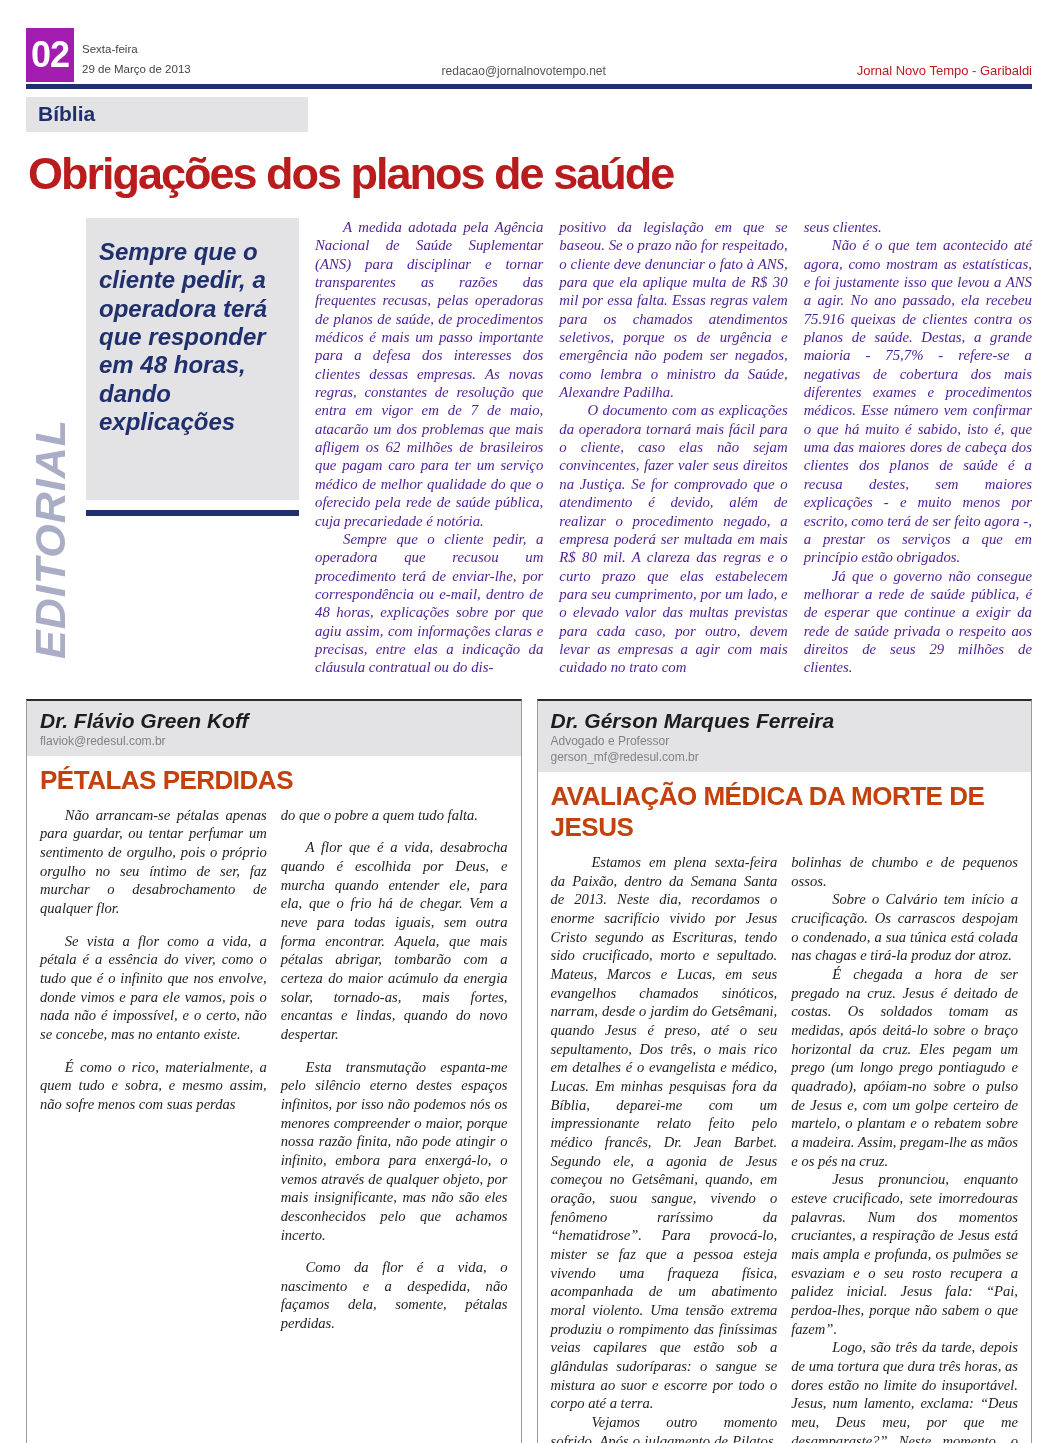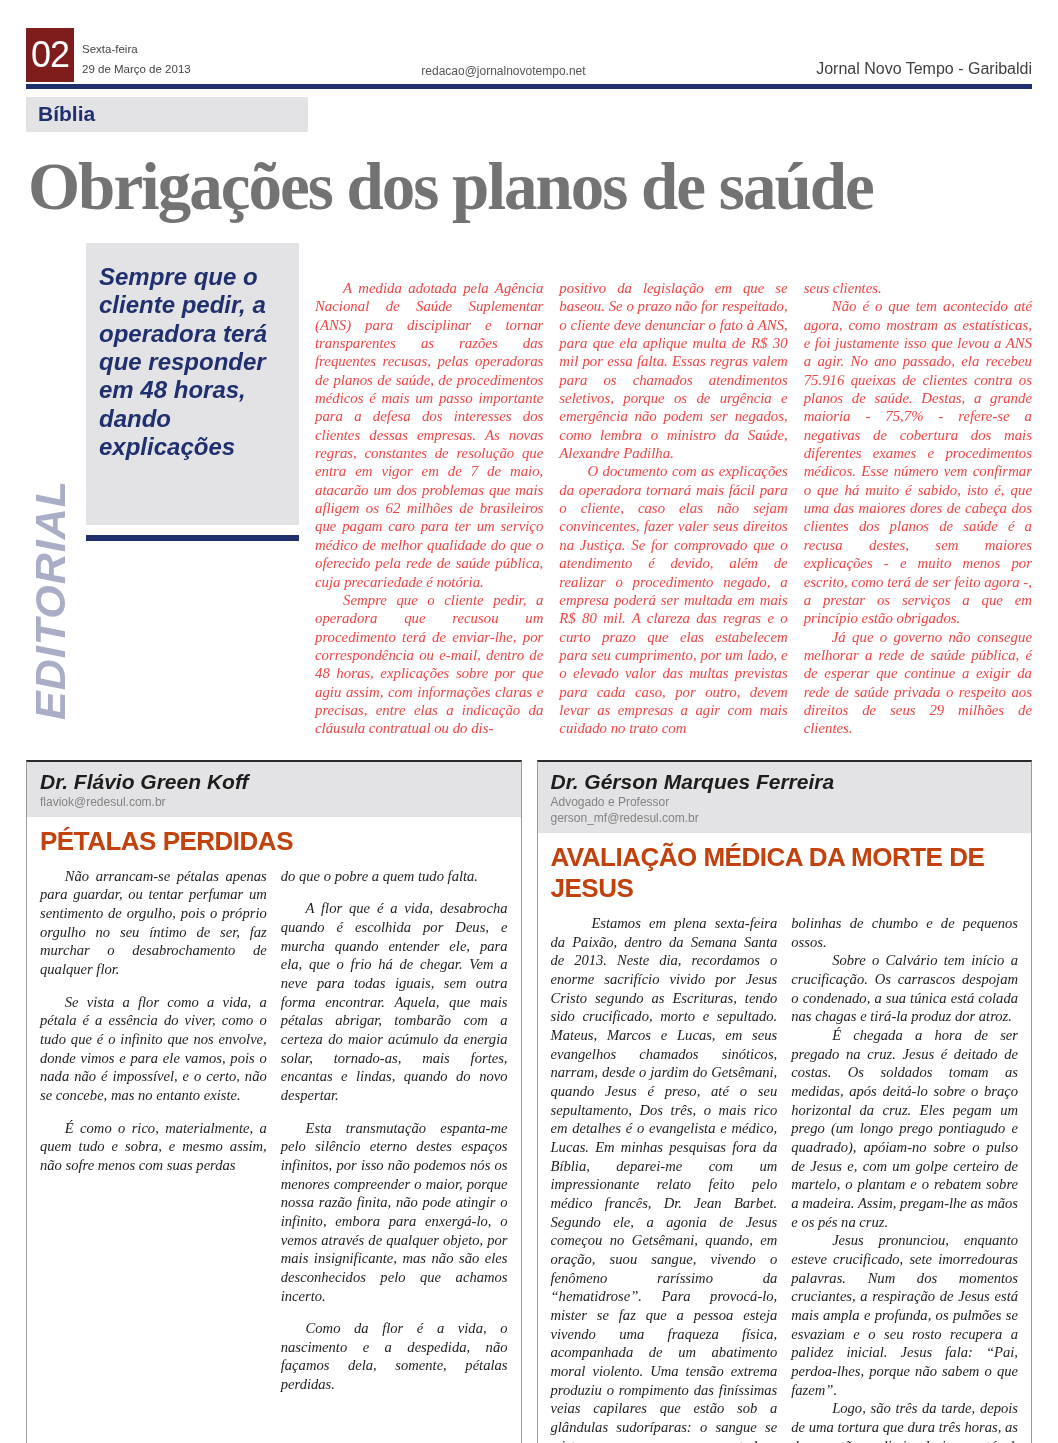--- a/index.html
+++ b/index.html
@@ -6,58 +6,57 @@
   html,body { background:#fff; }
   body {
     width:1058px; height:1443px; position:relative;
     font-family:"Liberation Sans", sans-serif; color:#1a1a1a; overflow:hidden;
   }
   .page { padding:28px 26px 0 26px; }
 
   
   .top-header { display:flex; align-items:flex-end; }
   .page-badge {
-    background:#7f1d1d; color:#fff; font-weight:normal; font-size:36px;
+    background:#a21caf; color:#fff; font-weight:bold; font-size:36px;
     width:48px; height:54px; display:flex; align-items:center; justify-content:center;
     letter-spacing:-1px;
   }
   .date-block { margin-left:8px; font-size:11.5px; color:#444; line-height:1.8; padding-bottom:2px; }
   .header-center { flex:1; text-align:center; font-size:12px; color:#555; padding-bottom:4px; }
-  .header-right { font-size:16px; color:#404040; padding-bottom:4px; }
+  .header-right { font-size:13px; color:#b91c1c; padding-bottom:4px; }
   .header-rule { height:5px; background:#20306e; margin-top:2px; }
   .section-label {
     margin-top:8px; width:282px; background:#e3e3e5; color:#20306e;
     font-weight:bold; font-size:21px; padding:5px 12px 6px;
   }
 
   
   .headline {
-    font-size:67px; font-weight:bold; letter-spacing:-2px; color:#737373;
+    font-size:45px; font-weight:bold; letter-spacing:-2px; color:#b91c1c;
     margin:16px 0 18px 2px;
-    font-family:Liberation Serif, serif;
   }
 
   
   .editorial-row { display:flex; gap:16px; min-height:330px; }
   .kicker-col { width:44px; position:relative; }
   .kicker {
     position:absolute; bottom:18px; left:0;
     writing-mode:vertical-rl; transform:rotate(180deg);
     font-style:italic; font-weight:bold; font-size:43px; color:#a9aec6; letter-spacing:1px;
     white-space:nowrap;
   }
   .quote-col { width:213px; display:flex; flex-direction:column; }
   .quote-box {
     background:#e3e3e5; padding:20px 13px; flex:0 0 auto; min-height:282px;
     color:#20306e; font-weight:bold; font-style:italic; font-size:24px; line-height:1.18;
   }
   .quote-bar { height:6px; background:#20306e; margin-top:10px; }
   .ed-col {
     flex:1; font-family:"Liberation Serif", serif; font-style:italic;
-    font-size:14.8px; line-height:1.24; text-align:justify; color:#ef4444;margin-top:36px;
+    font-size:14.8px; line-height:1.24; text-align:justify; color:#4c1d95;
   }
   .ed-col p { text-indent:1.9em; }
   .cont p:first-child { text-indent:0; }
 
   
   .articles-row { display:flex; gap:15px; margin-top:22px; }
   .article {
     flex:1; border:1px solid #9a9a9a; border-top:2px solid #2b2b2b; background:#fff;
     min-height:612px; display:flex; flex-direction:column;
   }

